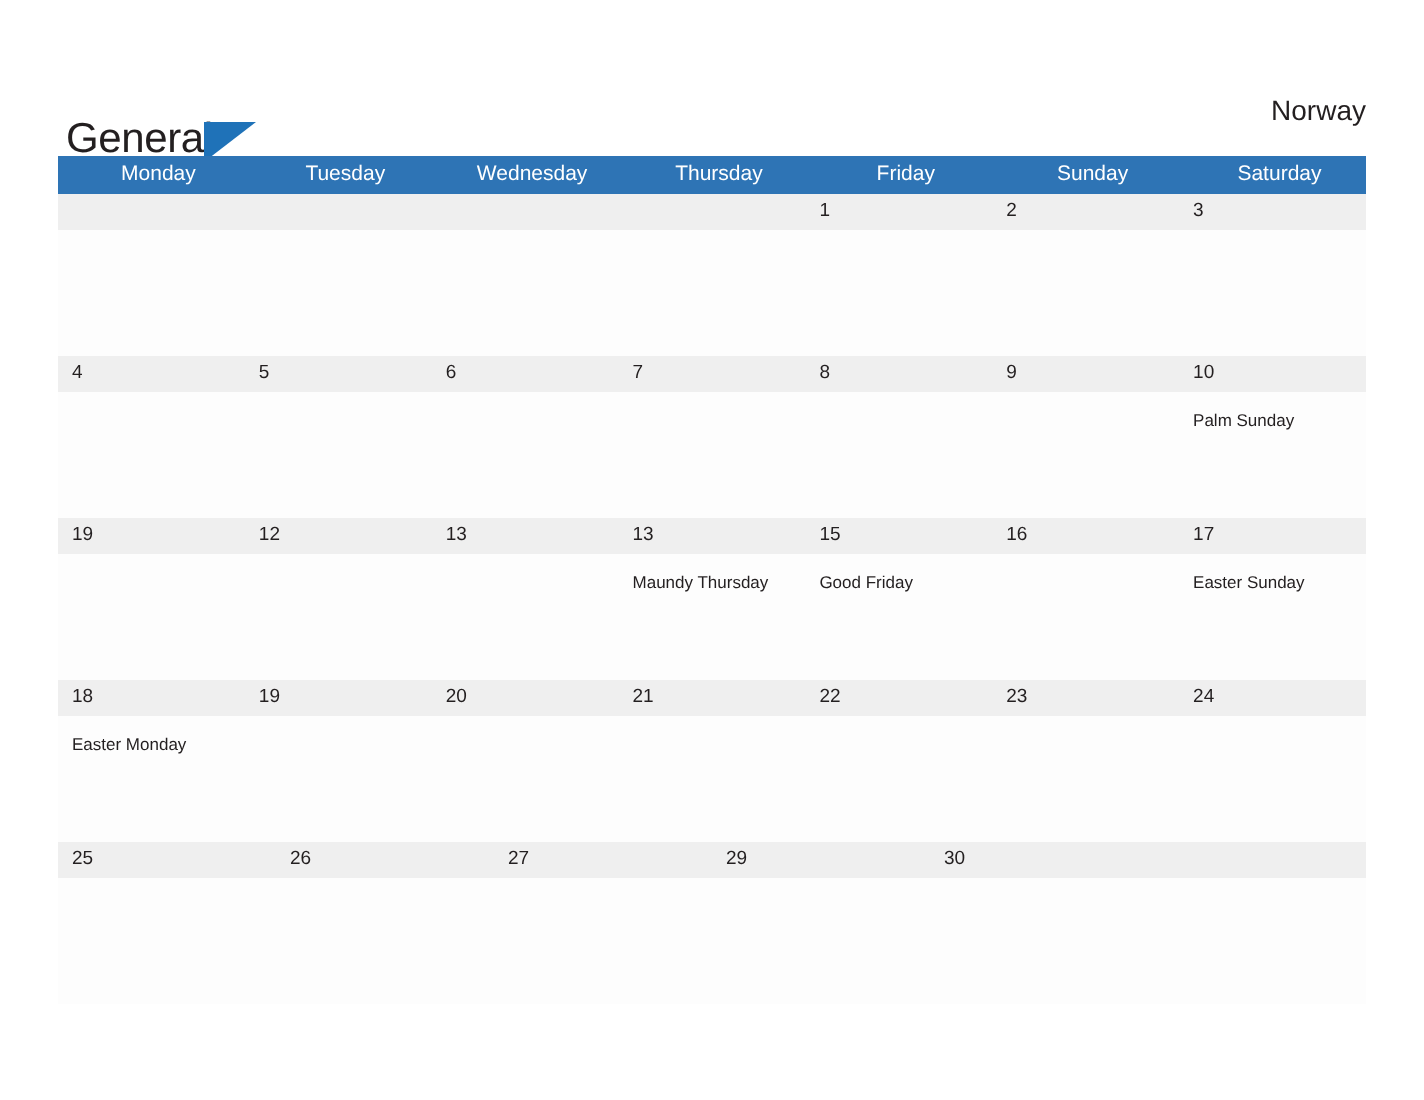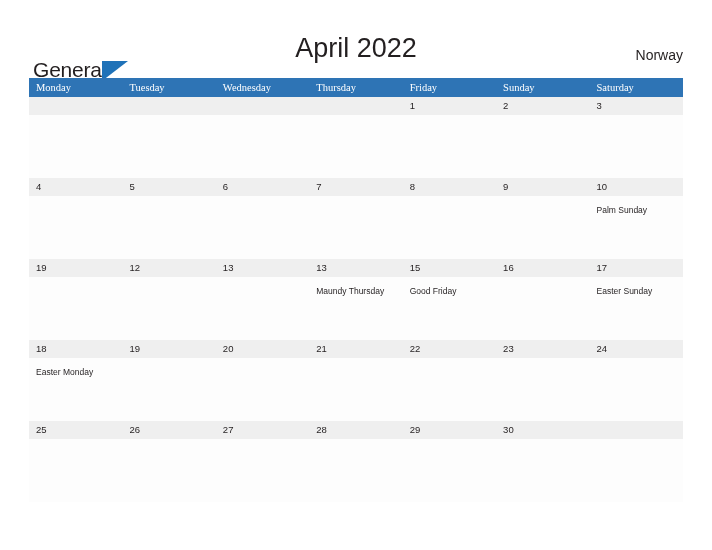--- a/index.html
+++ b/index.html
@@ -95,23 +95,24 @@
     height: 19px;
     background: #2e74b5;
   }
   .dow {
     flex: 1 1 0;
     box-sizing: border-box;
     padding-left: 7px;
     color: #ffffff;
     font-size: 10.5px;
     line-height: 19px;
-    font-family: Liberation Serif, serif;
+    font-family: Liberation Sans, sans-serif;
     white-space: nowrap;
     overflow: hidden;
+    text-align: center;
   }
 
   .week {
     position: relative;
     width: 654px;
     height: 81px;
     background: #fdfdfd;
   }
   .week-band {
     position: absolute;
@@ -169,21 +170,20 @@
 <div class="page">
 
   <div class="top-bar">
 
     <div class="logo">
       <span class="logo-general">General</span>
       <span class="logo-flag"></span>
       <span class="logo-blue">Blue</span>
     </div>
 
-    <div class="title">April 2022</div>
 
     <div class="country">Norway</div>
   </div>
 
   <div class="calendar">
 
     <div class="dow-header">
       <div class="dow">Monday</div>
       <div class="dow">Tuesday</div>
       <div class="dow">Wednesday</div>
@@ -343,24 +343,20 @@
         </div>
         <div class="day">
           <div class="day-num">26</div>
           <div class="day-event"></div>
         </div>
         <div class="day">
           <div class="day-num">27</div>
           <div class="day-event"></div>
         </div>
         <div class="day">
-          <div class="day-num">28</div>
-          <div class="day-event"></div>
-        </div>
-        <div class="day">
           <div class="day-num">29</div>
           <div class="day-event"></div>
         </div>
         <div class="day">
           <div class="day-num">30</div>
           <div class="day-event"></div>
         </div>
         <div class="day empty">
           <div class="day-num"></div>
           <div class="day-event"></div>

